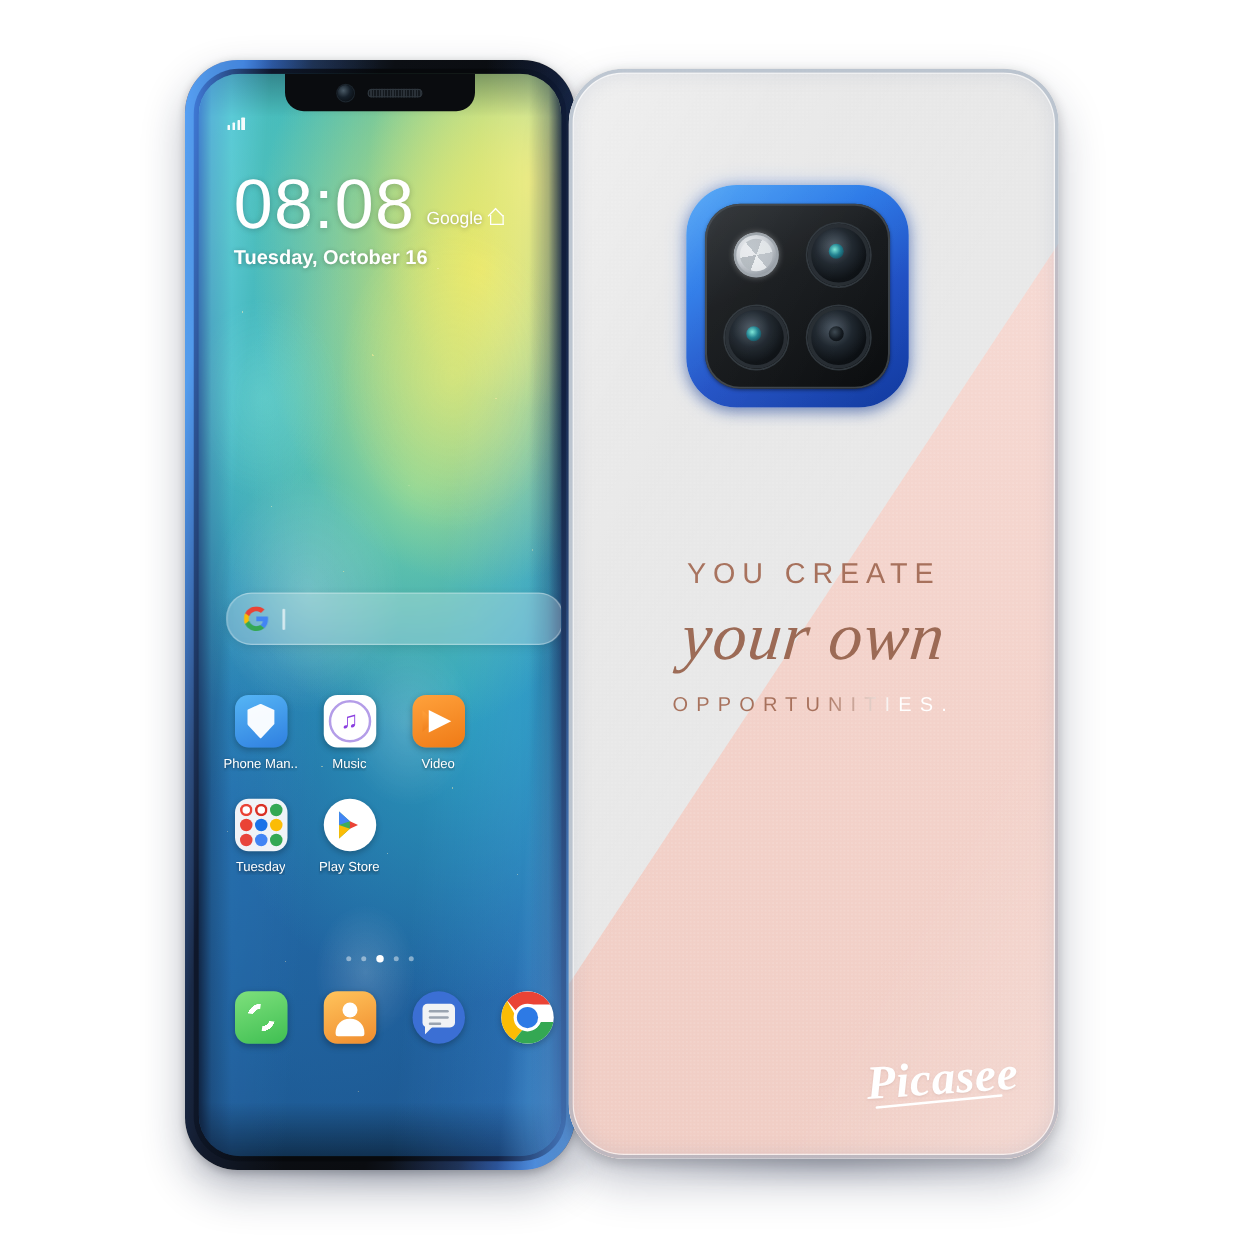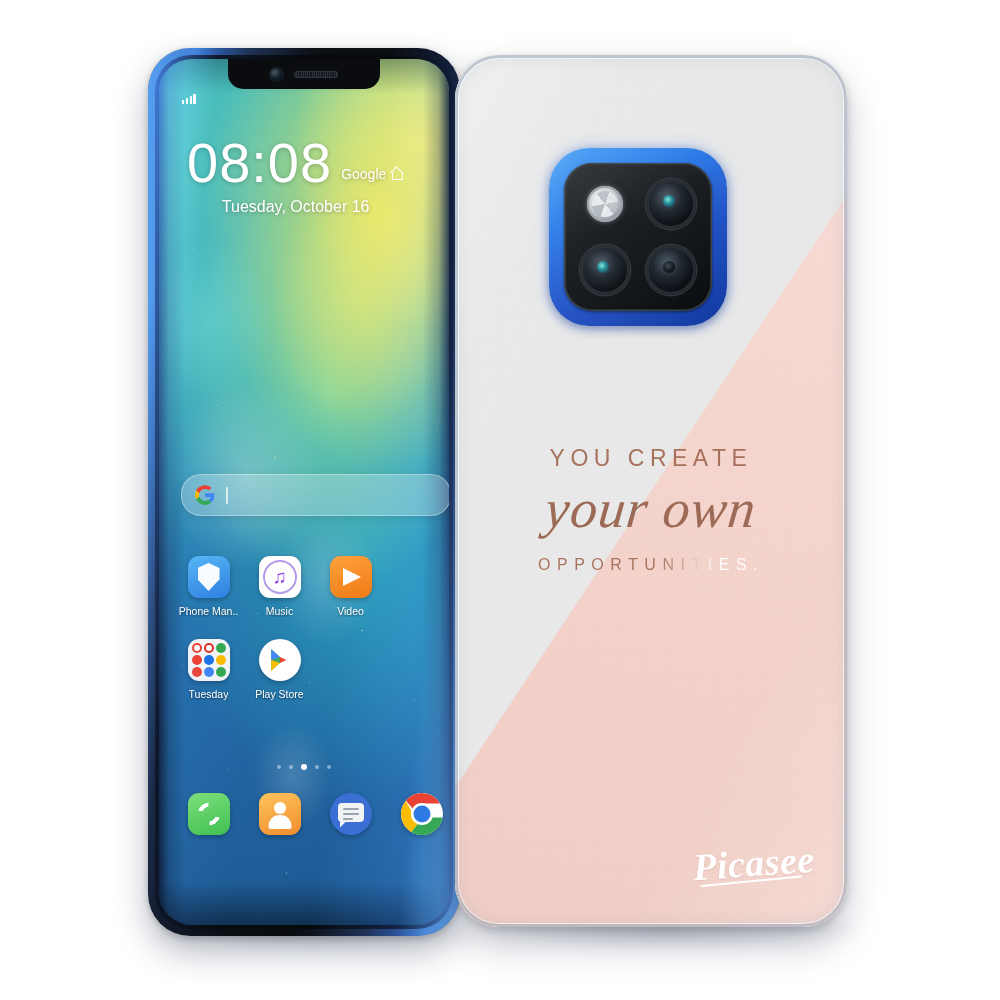--- a/index.html
+++ b/index.html
@@ -21,21 +21,21 @@
     box-shadow:0 16px 34px rgba(20,30,60,.30), 0 2px 7px rgba(0,0,0,.22);
     overflow:hidden;
   }
   .phone-front .rim{
     position:absolute;inset:0;border-radius:42px;
     background:linear-gradient(95deg, rgba(70,140,255,.95) 0%, rgba(30,60,130,.25) 18%, rgba(0,0,0,0) 40%, rgba(0,0,0,0) 62%, rgba(40,90,200,.30) 84%, rgba(90,160,255,.85) 100%);
     mix-blend-mode:screen;pointer-events:none;
   }
   .phone-front .bezel{
     position:absolute;left:7px;top:7px;right:7px;bottom:7px;
-    border-radius:36px;background:#07090c;overflow:hidden;text-align:center;
+    border-radius:36px;background:#07090c;overflow:hidden;
   }
   .screen{
     position:absolute;left:4px;top:4px;right:4px;bottom:4px;
     border-radius:33px;overflow:hidden;
     background:
       radial-gradient(150% 70% at 78% 18%, #e9e86a 0%, rgba(233,232,106,0) 42%),
       radial-gradient(120% 55% at 92% 10%, #f0ef8d 0%, rgba(240,239,141,0) 38%),
       radial-gradient(100% 42% at 60% 38%, #6fd0a8 0%, rgba(111,208,168,0) 55%),
       radial-gradient(120% 55% at 24% 26%, #43b6b8 0%, rgba(67,182,184,0) 60%),
       radial-gradient(120% 50% at 70% 56%, #2c9fbd 0%, rgba(44,159,189,0) 60%),
@@ -105,21 +105,21 @@
 
   .clockblock{position:absolute;left:28px;top:78px;z-index:5;color:#fff;}
   .clockrow{display:flex;align-items:flex-end;gap:9px;}
   .clocktime{font-size:56px;line-height:.92;font-weight:300;letter-spacing:1px;
     text-shadow:0 1px 5px rgba(0,0,0,.22);font-family:"Liberation Sans",sans-serif;}
   .clockcity{display:flex;align-items:center;gap:5px;font-size:14px;font-weight:400;padding-bottom:7px;
     text-shadow:0 1px 4px rgba(0,0,0,.3);}
   .homeico{width:13px;height:12px;position:relative;display:inline-block;}
   .homeico:before{content:"";position:absolute;left:1px;top:4.5px;width:9px;height:6.5px;border:1.4px solid #fff;border-top:none;}
   .homeico:after{content:"";position:absolute;left:1px;top:.5px;width:8.2px;height:8.2px;border-top:1.4px solid #fff;border-right:1.4px solid #fff;transform:rotate(-45deg);transform-origin:center;}
-  .clockdate{margin-top:9px;font-size:16px;font-weight:400;text-shadow:0 1px 4px rgba(0,0,0,.3);}
+  .clockdate{margin-top:9px;font-size:16px;font-weight:700;text-shadow:0 1px 4px rgba(0,0,0,.3);}
 
   .searchbar{
     position:absolute;left:22px;top:415px;width:268px;height:40px;border-radius:20px;z-index:5;
     background:rgba(255,255,255,.26);
     border:1px solid rgba(255,255,255,.34);
     box-shadow:0 2px 8px rgba(0,0,0,.10);
     display:flex;align-items:center;
     -webkit-backdrop-filter:blur(3px);backdrop-filter:blur(3px);
   }
   .searchbar .glogo{margin-left:13px;width:20px;height:20px;}

